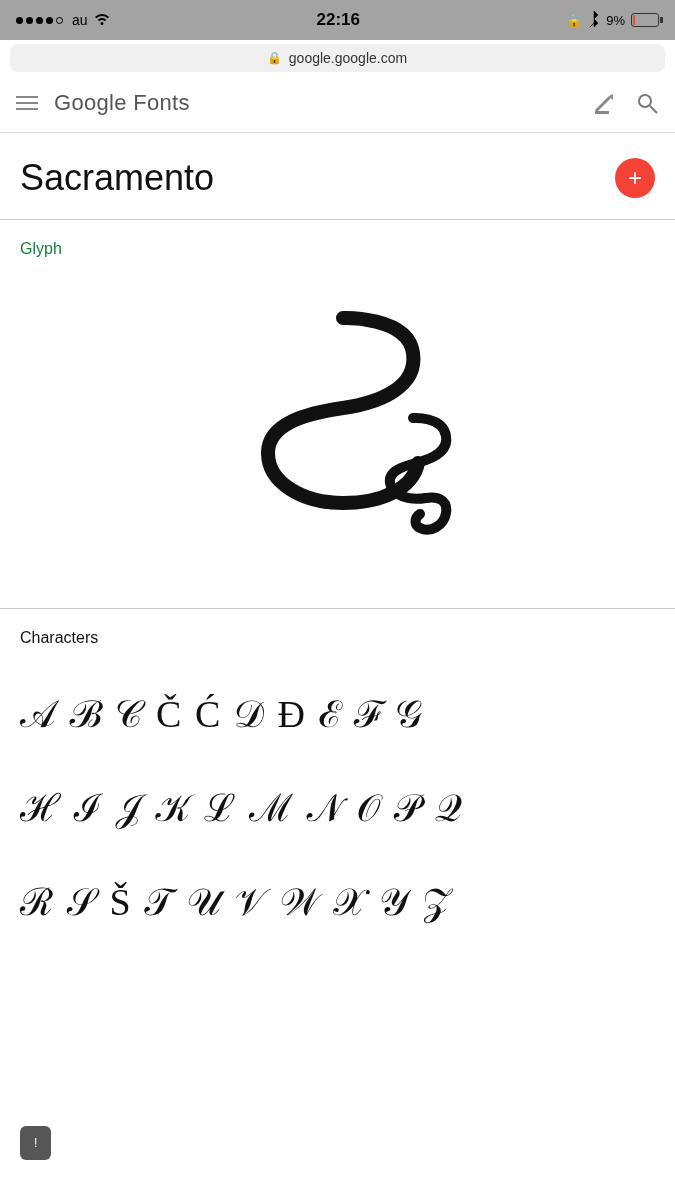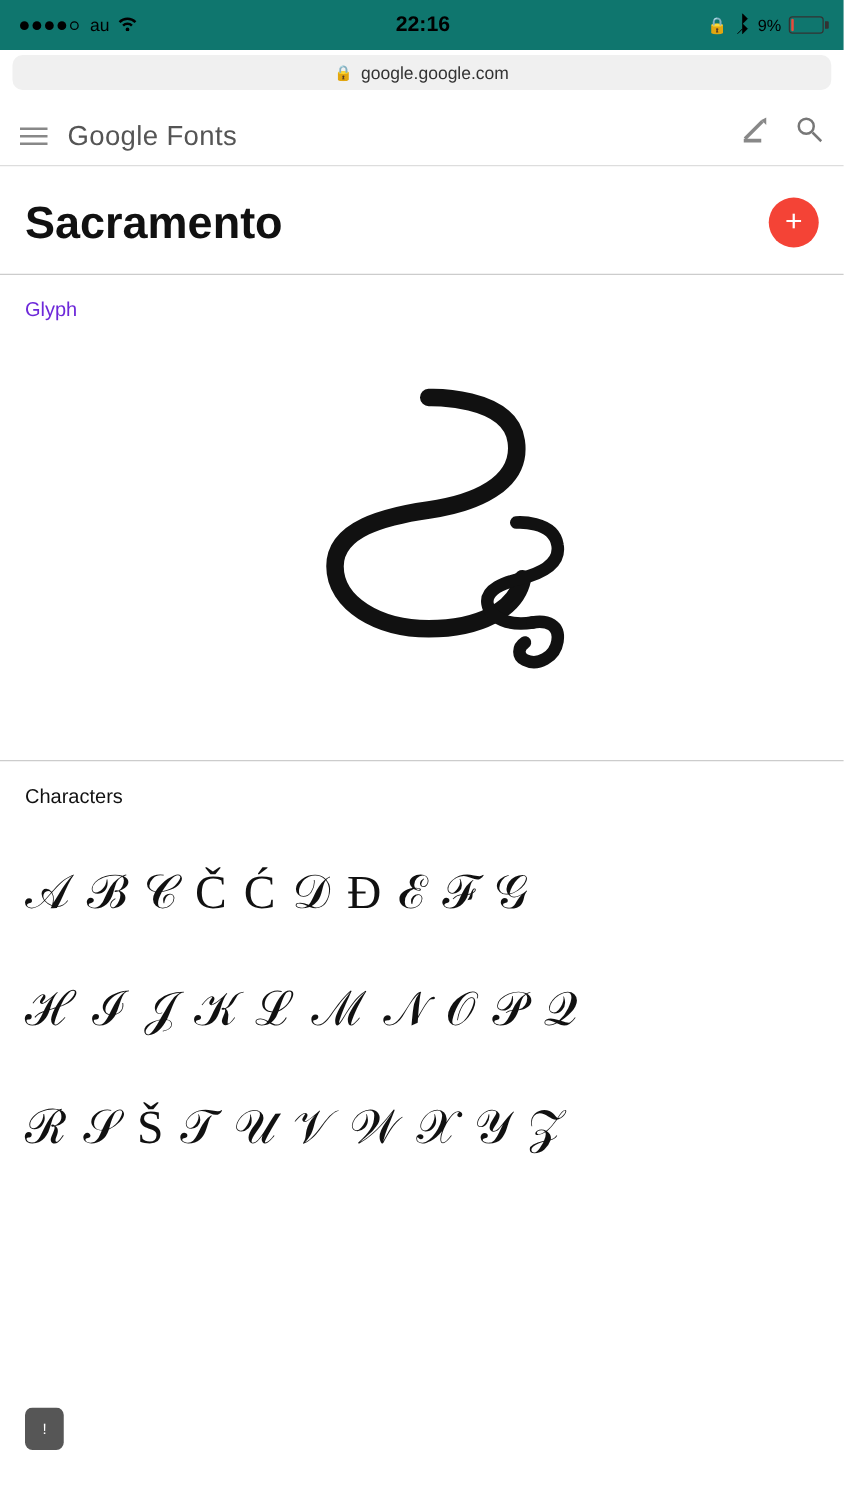--- a/index.html
+++ b/index.html
@@ -10,21 +10,21 @@
       font-family: -apple-system, 'Helvetica Neue', Arial, sans-serif;
       overflow-x: hidden;
     }
 
     
     .status-bar {
       display: flex;
       justify-content: space-between;
       align-items: center;
       padding: 6px 16px;
-      background: #0f766e;
+      background: #a3a3a3;
       height: 40px;
     }
     .status-left {
       display: flex;
       align-items: center;
       gap: 5px;
     }
     .signal-dots {
       display: flex; gap: 3px; align-items: center;
     }
@@ -60,21 +60,21 @@
       align-items: center;
       justify-content: center;
       gap: 6px;
     }
     .url-bar .lock { font-size: 12px; color: #555; }
     .url-text { font-size: 14px; color: #333; }
 
     
     .top-nav {
       display: flex;
-      align-items: flex-end;
+      align-items: flex-start;
       padding: 10px 16px;
       border-bottom: 1px solid #ddd;
       justify-content: space-between;
     }
     .nav-left { display: flex; align-items: center; gap: 16px; }
     .hamburger { display: flex; flex-direction: column; gap: 4px; cursor: pointer; }
     .hamburger span { display: block; width: 22px; height: 2px; background: #888; }
     .logo-text {
       font-size: 22px; color: #555; font-weight: 400; letter-spacing: 0.3px;
     }
@@ -83,33 +83,33 @@
 
     
     .font-title-section {
       padding: 24px 20px 20px;
       display: flex;
       align-items: center;
       justify-content: space-between;
       border-bottom: 1px solid #ccc;
     }
     .font-name {
-      font-size: 36px; font-weight: 700; color: #111; letter-spacing: 0px;
+      font-size: 36px; font-weight: 400; color: #111; letter-spacing: 0px;
     }
     .add-button {
       width: 40px; height: 40px; border-radius: 50%; background: #f44336;
       display: flex; align-items: center; justify-content: center;
       color: #fff; font-size: 24px; cursor: pointer; border: none;
       flex-shrink: 0;
     }
 
     
     .section-label {
       padding: 20px 20px 0;
-      font-size: 16px; font-weight: 500; color: #6d28d9;
+      font-size: 16px; font-weight: 500; color: #15803d;
     }
     .glyph-display {
       display: flex;
       align-items: center;
       justify-content: center;
       padding: 30px 20px 60px;
       min-height: 320px;
     }
     .glyph-svg {
       width: 340px;

